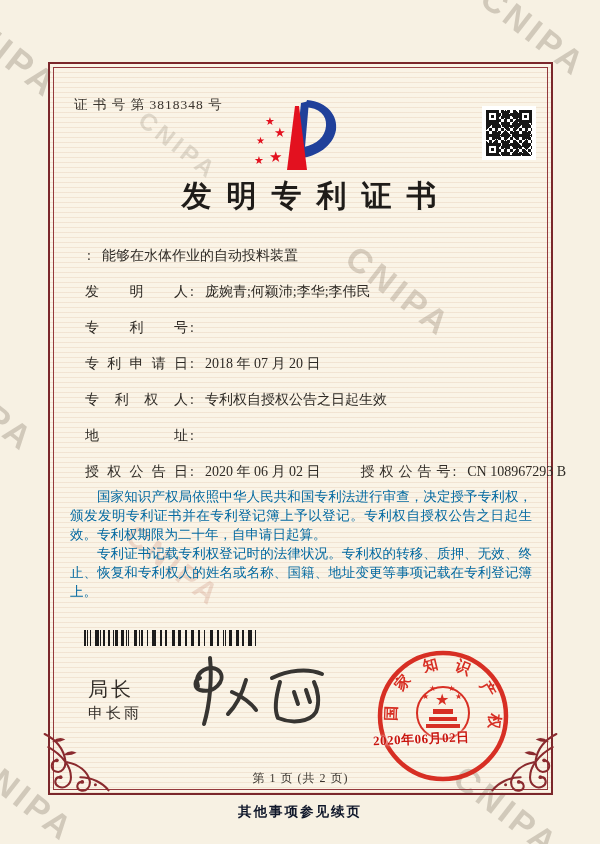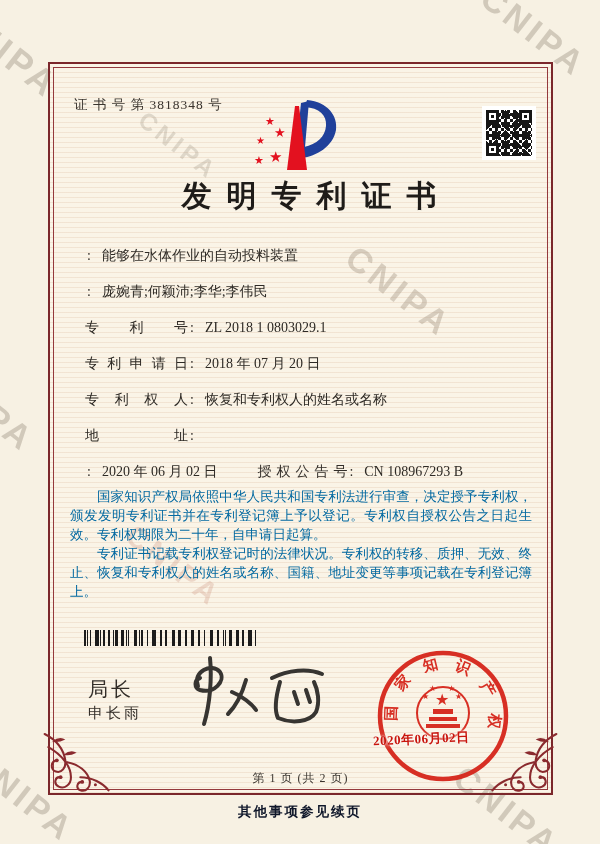--- a/index.html
+++ b/index.html
@@ -149,44 +149,45 @@
     </div>
 
     <div class="title">发明专利证书</div>
 
     <div class="fields">
       <div class="frow">
           <span class="fcolon">:</span>
         <span class="fvalue">能够在水体作业的自动投料装置</span>
       </div>
       <div class="frow">
+        <span class="flabel">发明人</span>
           <span class="fcolon">:</span>
         <span class="fvalue">庞婉青;何颖沛;李华;李伟民</span>
       </div>
       <div class="frow">
         <span class="flabel">专利号</span>
           <span class="fcolon">:</span>
-        <span class="fvalue">ZL 2018 1 0803029.1</span>
       </div>
       <div class="frow">
         <span class="flabel">专利申请日</span>
           <span class="fcolon">:</span>
         <span class="fvalue">2018 年 07 月 20 日</span>
       </div>
       <div class="frow">
         <span class="flabel">专利权人</span>
           <span class="fcolon">:</span>
-        <span class="fvalue">恢复和专利权人的姓名或名称</span>
+        <span class="fvalue">专利权自授权公告之日起生效</span>
       </div>
       <div class="frow">
         <span class="flabel">地址</span>
           <span class="fcolon">:</span>
       </div>
       <div class="frow">
         <div class="fgroup">
+          <span class="flabel">授权公告日</span>
             <span class="fcolon">:</span>
           <span class="fvalue">2020 年 06 月 02 日</span>
         </div>
         <div class="fgroup grant-no">
           <span class="flabel2">授权公告号</span>
             <span class="fcolon">:</span>
           <span class="fvalue">CN 108967293 B</span>
         </div>
       </div>
     </div>

